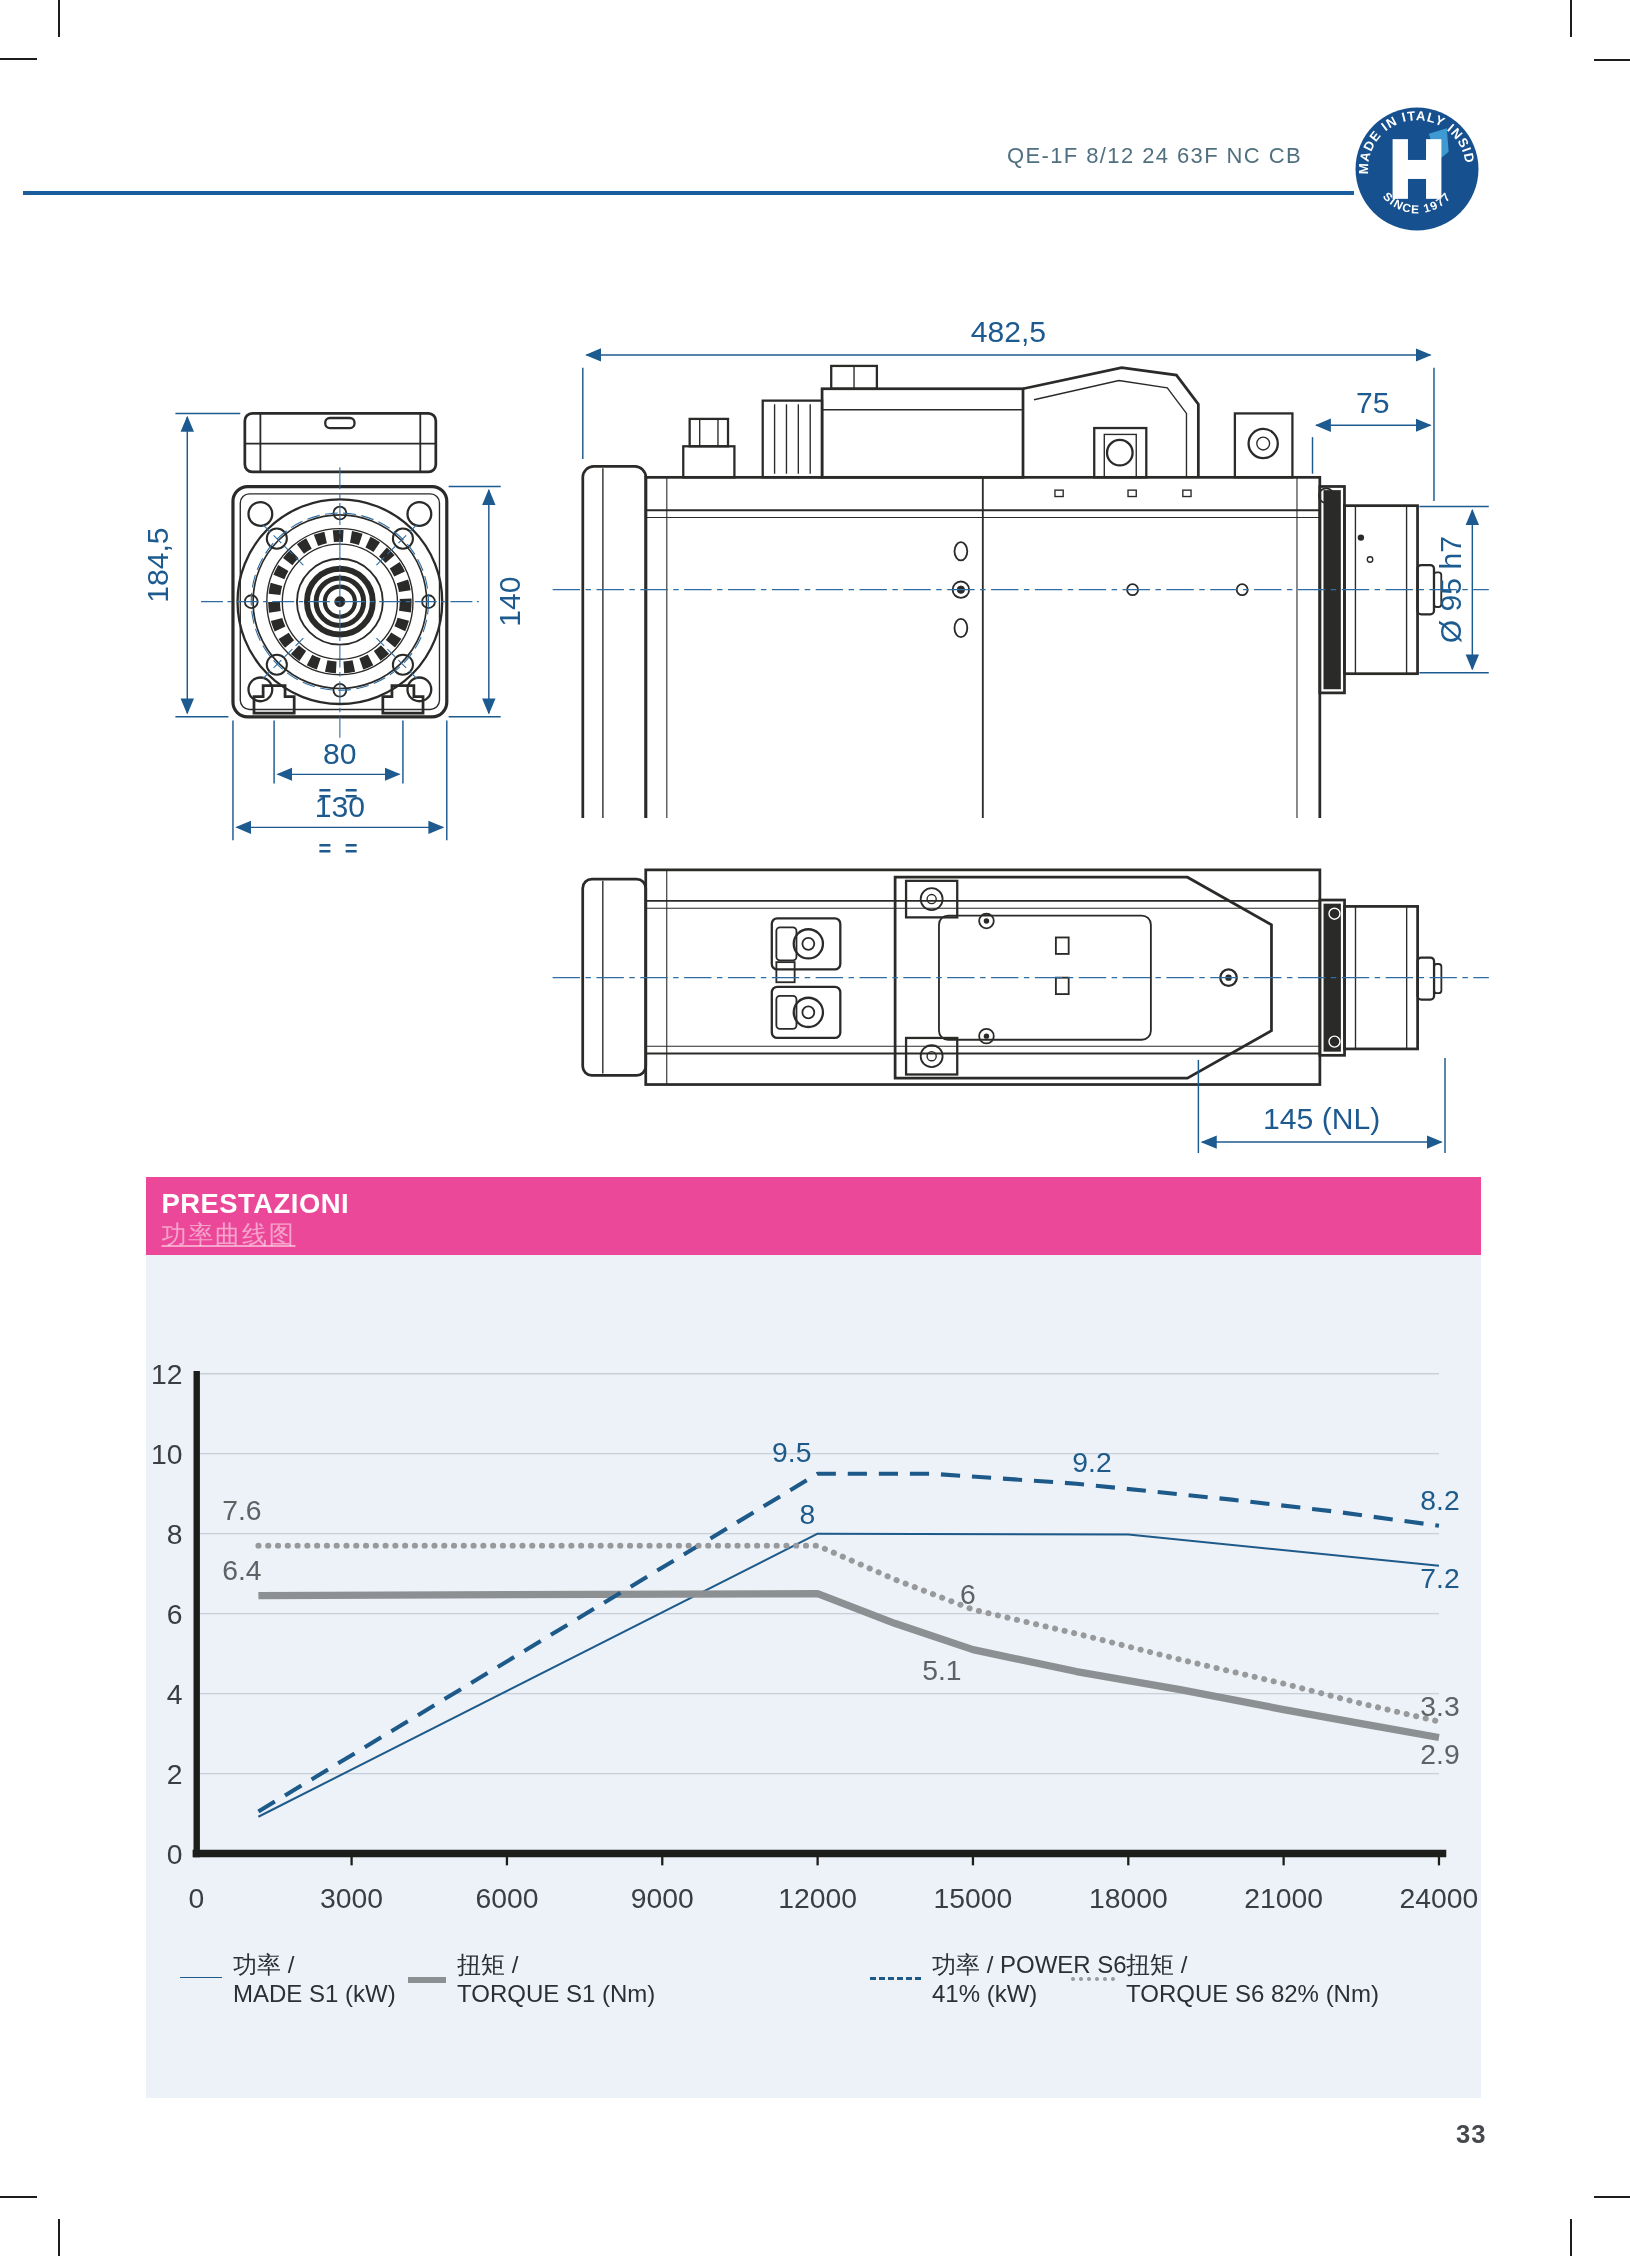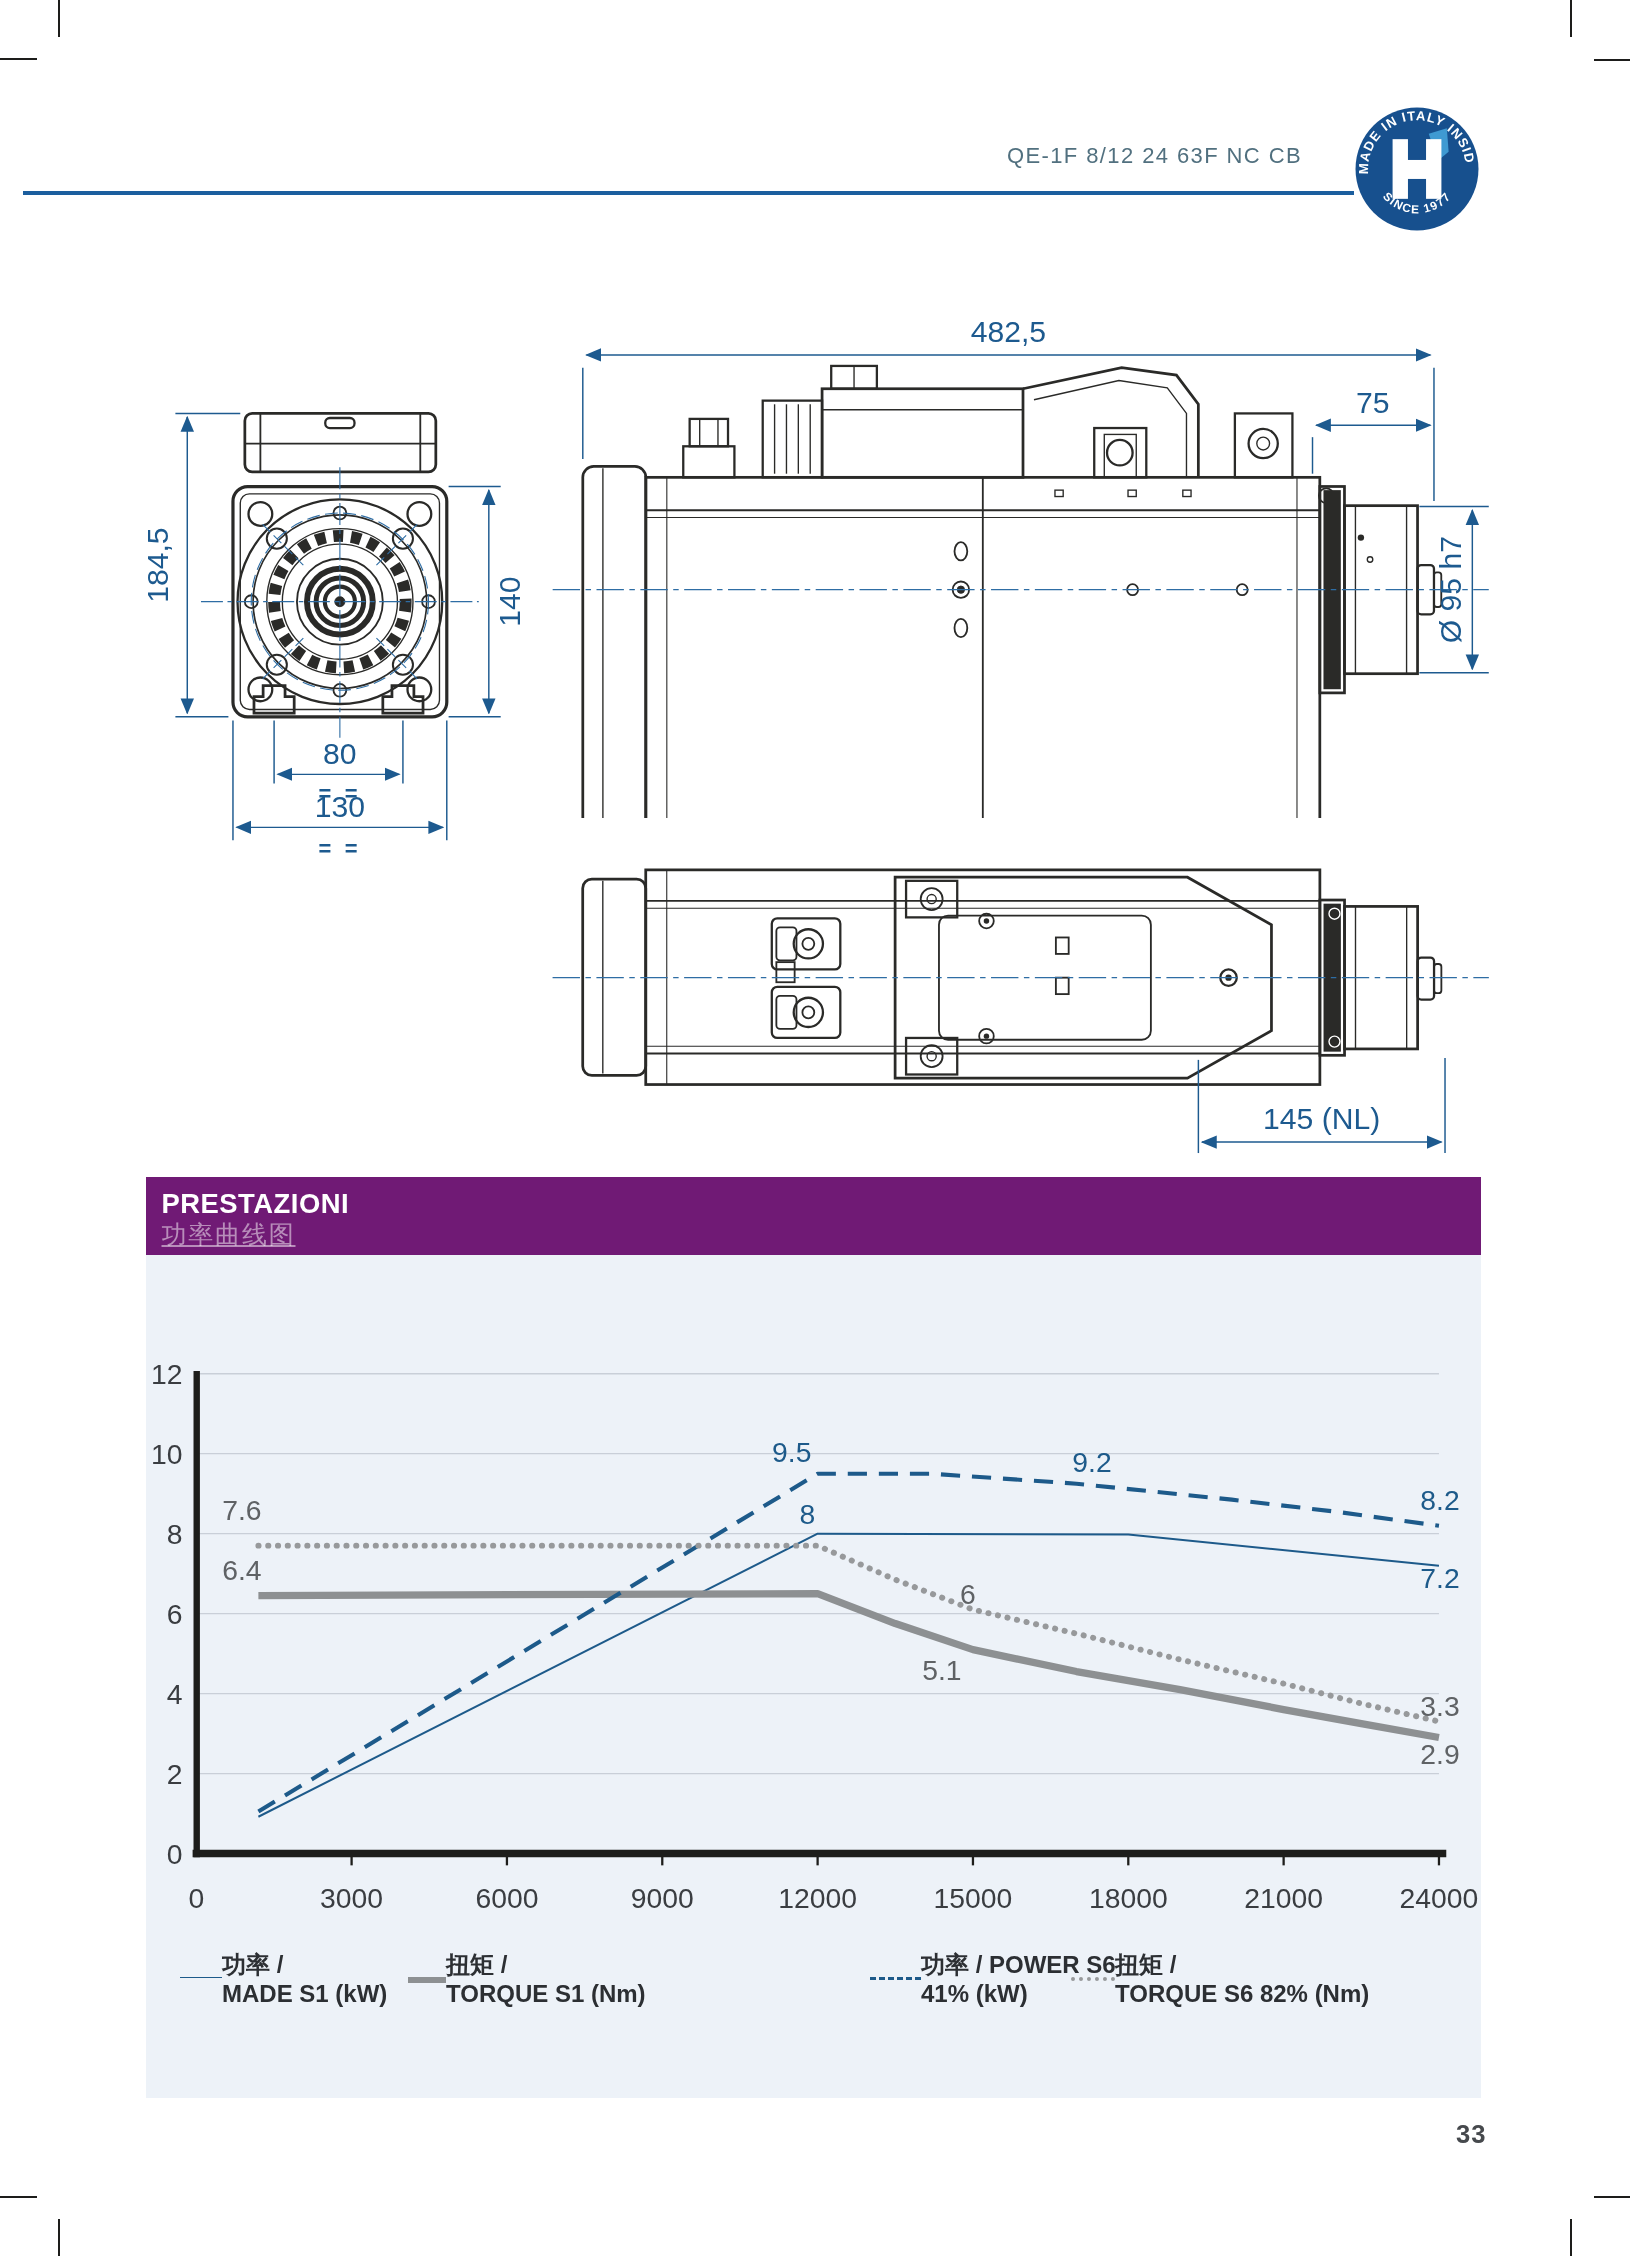--- a/index.html
+++ b/index.html
@@ -6,36 +6,36 @@
   #page{position:relative;width:1631px;height:2257px;background:#ffffff;overflow:hidden;
         font-family:"Liberation Sans","DejaVu Sans",sans-serif;}
   
   .crop{position:absolute;background:#1d1d1b;}
   
   #doc-title{position:absolute;top:143px;right:329px;font-size:22px;letter-spacing:1.4px;
              color:#51707f;font-weight:400;white-space:nowrap;}
   #header-rule{position:absolute;left:23px;top:191px;width:1331px;height:3.7px;background:#1b5e9e;}
   
   #perf-panel{position:absolute;left:146px;top:1177px;width:1335px;height:921px;background:#edf2f8;}
-  #perf-band{position:absolute;left:0;top:0;width:100%;height:78px;background:#701a75;}
+  #perf-band{position:absolute;left:0;top:0;width:100%;height:78px;background:#ec4899;}
   #perf-title{position:absolute;left:15.5px;top:11px;font-size:27.4px;font-weight:bold;color:#ffffff;letter-spacing:0.5px;}
   #perf-subtitle{position:absolute;left:15.5px;top:41px;font-size:25px;color:rgba(255,255,255,0.5);letter-spacing:1.8px;text-decoration:underline;}
   
   #chart-svg{position:absolute;left:0px;top:139px;}
   svg text{font-family:"Liberation Sans","DejaVu Sans",sans-serif;}
   .grid{stroke:#c9cfd8;stroke-width:1.4;}
   .axis{stroke:#1d1d1b;}
   .tickmark{stroke:#1d1d1b;stroke-width:2.5;}
   .tick-label{font-size:31px;fill:#3a3d41;}
   .anno{font-size:31px;}
   .dimtxt{font-size:33px;fill:#1d5a8f;}
   .dimtxt-sm{font-size:24px;fill:#1d5a8f;letter-spacing:4px;font-weight:bold;}
   
   #legend{position:absolute;left:0;top:773px;width:100%;height:82px;}
-  .lg-item{position:absolute;top:0;display:flex;gap:0;font-weight:bold;}
+  .lg-item{position:absolute;top:0;display:flex;gap:11px;}
   .lg-txt{font-size:24px;line-height:1.22;color:#2c2f33;white-space:nowrap;}
   .sw{display:block;height:0;margin-top:27.4px;}
   .sw-thin{width:42px;border-top:1.8px solid #1d5a8a;}
   .sw-thick{width:38px;border-top:6.4px solid #8d9092;}
   .sw-dash{width:51px;border-top:3.7px dashed #1d5a8a;}
   .sw-dot{width:44px;border-top:4.6px dotted #97999b;}
   
   #page-number{position:absolute;left:1456px;top:2120px;font-size:25.6px;font-weight:700;color:#46494d;letter-spacing:0.9px;}
   .drawing{position:absolute;}
 </style>

